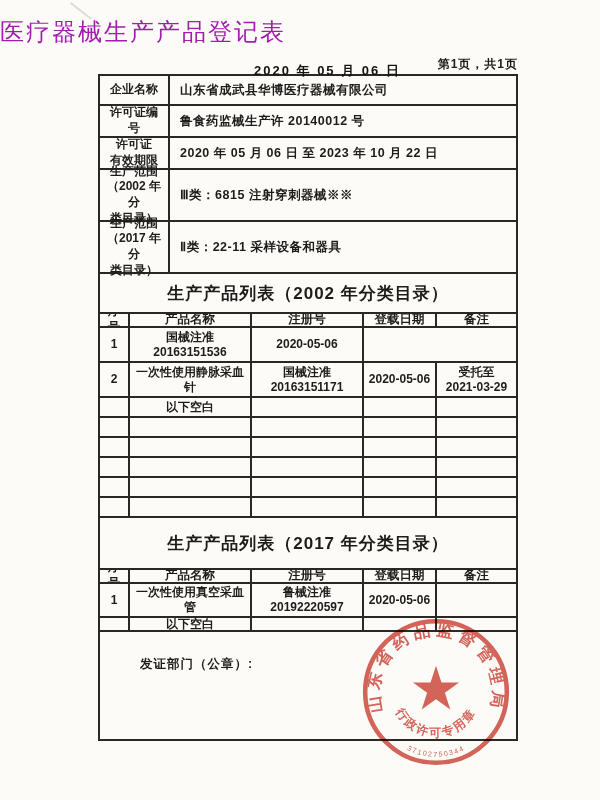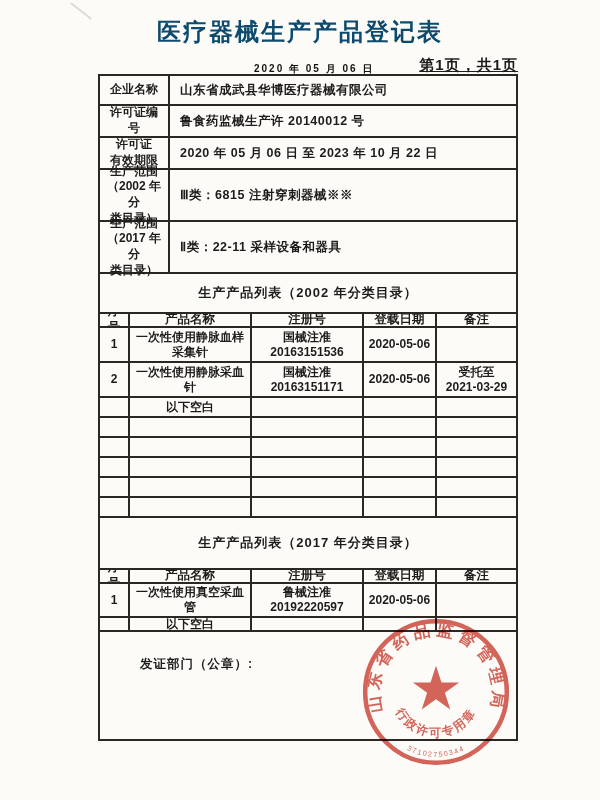--- a/index.html
+++ b/index.html
@@ -12,26 +12,26 @@
   }
   .sheet { position:relative; width:600px; height:800px; background:#fcfbf8; }
 
   .fold-mark {
     position:absolute; left:68px; top:10px; width:26px; height:2px;
     background:#dedbd5; transform:rotate(38deg);
   }
 
   .doc-title {
     position:absolute; left:0; top:16px; width:100%;
-    text-align:center; font-family:"Liberation Serif", serif;
-    font-size:24px; font-weight:bold; letter-spacing:2px; color:#0c4a6e;
+    font-family:"Liberation Serif", serif;
+    font-size:24px; font-weight:normal; letter-spacing:2px; color:#a21caf;
   }
   .page-info {
     position:absolute; top:56px; right:82px;
-    font-size:15px; font-weight:bold; letter-spacing:1px;text-decoration:underline;
+    font-size:12px; font-weight:bold; letter-spacing:1px;
   }
 
   .doc-table {
     position:absolute; left:98px; top:74px; width:420px;
     border:2px solid #2b2824; background:transparent;
   }
   .row { display:flex; border-bottom:2px solid #2b2824; }
   .row:last-child { border-bottom:none;padding-left:16px; }
 
   
@@ -42,21 +42,21 @@
     line-height:1.3; white-space:pre-line; padding:6px;
   }
   .info-value {
     flex:1; display:flex; align-items:center;
     padding-left:10px; font-size:12.5px; font-weight:bold; letter-spacing:0.5px;border-radius:10px;
   }
 
   
   .section-title {
     display:flex; align-items:center; justify-content:center;
-    font-size:13px; font-weight:bold; letter-spacing:1px;
+    font-size:17px; font-weight:bold; letter-spacing:1px;
     border-bottom:2px solid #2b2824;
   }
 
   
   .p-row {
     display:grid;
     grid-template-columns:30px 122px 112px 73px 1fr;
     border-bottom:2px solid #2b2824;
   }
   .p-cell {
@@ -73,21 +73,21 @@
   .h22{height:14px} .h35{height:35px} .h20{height:20px} .h34{height:34px}
 
   
   .footer-block { position:relative; height:107px; }
   .issuer-label {
     position:absolute; left:40px; top:24px;
     font-size:12.5px; font-weight:bold; letter-spacing:1px;
   }
   .issue-date {
     position:absolute; left:254px; top:62px; z-index:6;
-    font-size:10px; font-weight:bold; letter-spacing:2px; color:#141310;
+    font-size:13px; font-weight:bold; letter-spacing:2px; color:#141310;
   }
 
   
   .seal {
     position:absolute; left:350px; top:606px;
     width:172px; height:172px; z-index:4;
     opacity:0.85; mix-blend-mode:multiply;
   }
   .seal-arc-top { font-size:16.5px; font-weight:bold; letter-spacing:5px;
     font-family:"Liberation Serif", serif; }
@@ -138,21 +138,20 @@
     <div class="p-row p-head h22">
       <div class="p-cell">序号</div>
       <div class="p-cell">产品名称</div>
       <div class="p-cell">注册号</div>
       <div class="p-cell">登载日期</div>
       <div class="p-cell">备注</div>
     </div>
 
     <div class="p-row h35">
       <div class="p-cell">1</div>
-      <div class="p-cell">一次性使用静脉血样采集针</div>
       <div class="p-cell">国械注准
 20163151536</div>
       <div class="p-cell">2020-05-06</div>
       <div class="p-cell"></div>
     </div>
     <div class="p-row h35">
       <div class="p-cell">2</div>
       <div class="p-cell">一次性使用静脉采血针</div>
       <div class="p-cell">国械注准
 20163151171</div>

